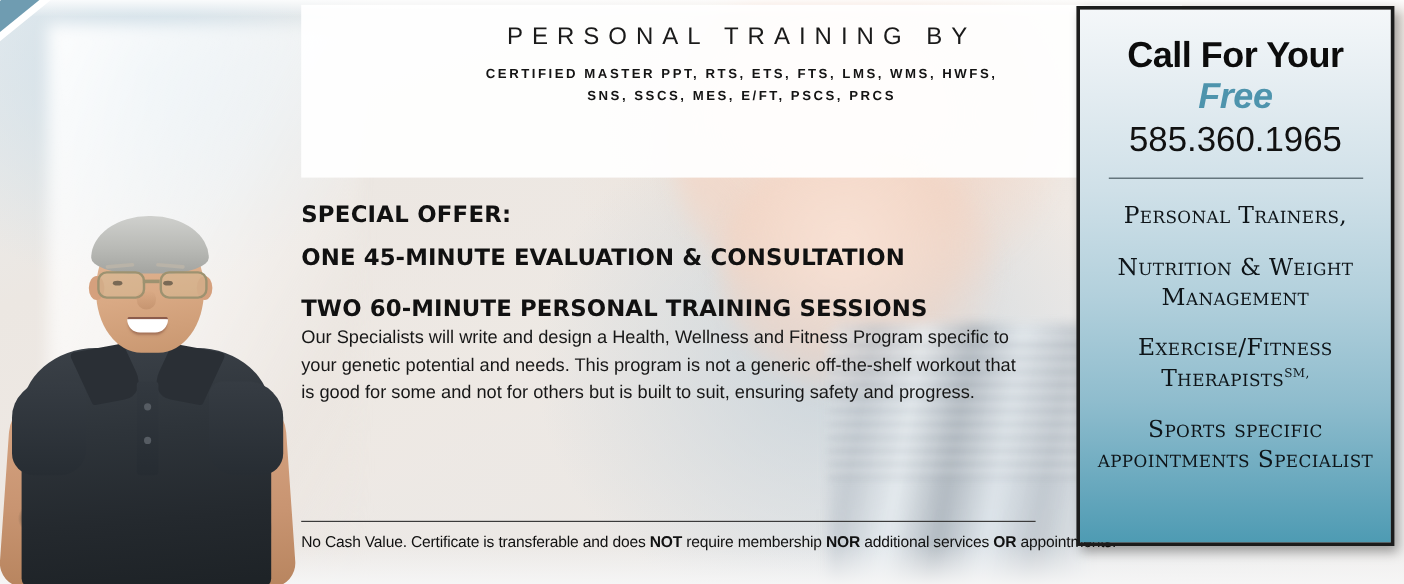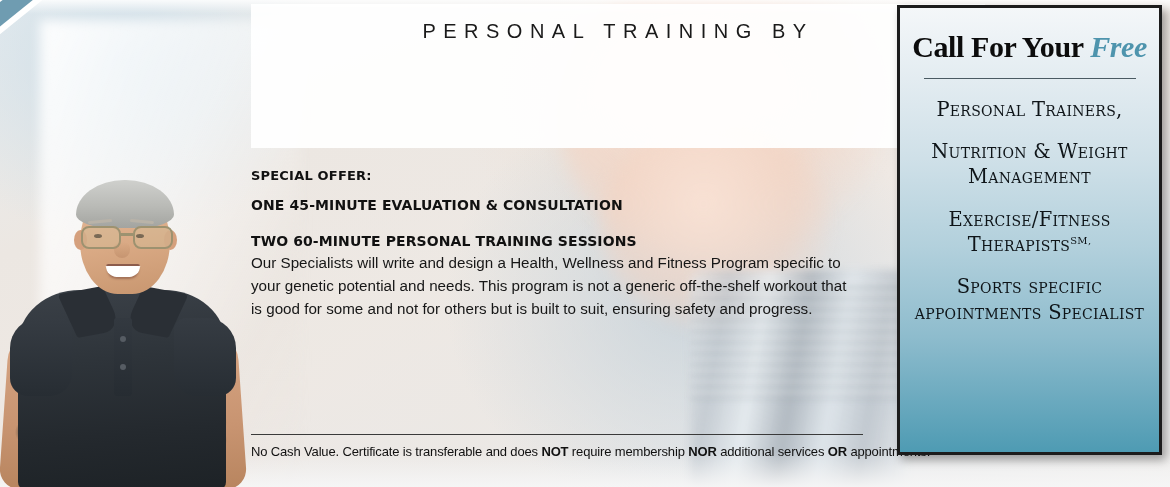--- a/index.html
+++ b/index.html
@@ -295,30 +295,30 @@
 
   
   .offer {
     position: absolute;
     left: 251px; top: 168px;
     width: 615px;
   }
   .offer-title {
     margin: 0 0 14px 0;
     font-family: "DejaVu Sans", sans-serif;
-    font-size: 13px;
+    font-size: 19px;
     font-weight: 700;
     letter-spacing: .2px;
     color: #111111;
   }
   .block { margin-bottom: 20px; }
   .block-head {
     margin: 0 0 2px 0;
     font-family: "DejaVu Sans", sans-serif;
-    font-size: 14px;
+    font-size: 19px;
     font-weight: 700;
     letter-spacing: .1px;
     color: #111111;
   }
   .block-body {
     margin: 0;
     font-family: "Liberation Sans", sans-serif;
     font-size: 15.2px;
     font-weight: 400;
     line-height: 1.52;
@@ -360,21 +360,21 @@
         #8ebccd 74%,
         #62a5bb 92%,
         #4e9bb3 100%);
     box-shadow: 4px 5px 9px rgba(0,0,0,.35);
     box-sizing: border-box;
     text-align: center;
   }
   .panel-cta {
     margin: 0;
     padding: 22px 8px 0 8px;
-    font-family: Liberation Serif, serif;
+    font-family: Liberation Sans, sans-serif;
     font-size: 30px;
     font-weight: 700;
     line-height: 1.12;
     letter-spacing: -.4px;
     color: #0c0c0c;
   }
   .panel-cta .free {
     color: #4e94ad;
     font-style: italic;
   }
@@ -454,20 +454,24 @@
     <div class="p-nose"></div>
     <div class="p-mouth"></div>
   </div>
 
   <div class="ribbon">
     <span class="ribbon-text">Get Started Today!</span>
   </div>
 
   <div class="header-plate">
     <p class="kicker">PERSONAL TRAINING BY</p>
+    <p class="creds">
+      <span>CERTIFIED MASTER PPT, RTS, ETS, FTS, LMS, WMS, HWFS,</span><br>
+      <span>SNS, SSCS, MES, E/FT, PSCS, PRCS</span>
+    </p>
   </div>
 
   <div class="offer">
     <h2 class="offer-title">SPECIAL OFFER:</h2>
 
     <div class="block">
       <h3 class="block-head">ONE 45-MINUTE EVALUATION &amp; CONSULTATION</h3>
     </div>
 
     <div class="block">
@@ -480,20 +484,21 @@
     <div class="fineprint-rule"></div>
     <p class="fineprint">
       <span>No Cash Value. Certificate is transferable and does </span><b>NOT</b><span> require membership </span><b>NOR</b><span> additional services </span><b>OR</b><span> appointments.</span>
     </p>
   </div>
 
   <div class="panel">
     <p class="panel-cta">
       <span>Call For Your </span><span class="free">Free</span><br>
     </p>
+    <p class="panel-phone">585.360.1965</p>
     <div class="panel-rule"></div>
     <div class="panel-services">
       <p class="svc">Personal Trainers,</p>
       <p class="svc">Nutrition &amp; Weight Management</p>
       <p class="svc">
         <span>Exercise/Fitness Therapists</span><sup>SM,</sup>
       </p>
       <p class="svc">Sports specific appointments Specialist</p>
     </div>
   </div>

